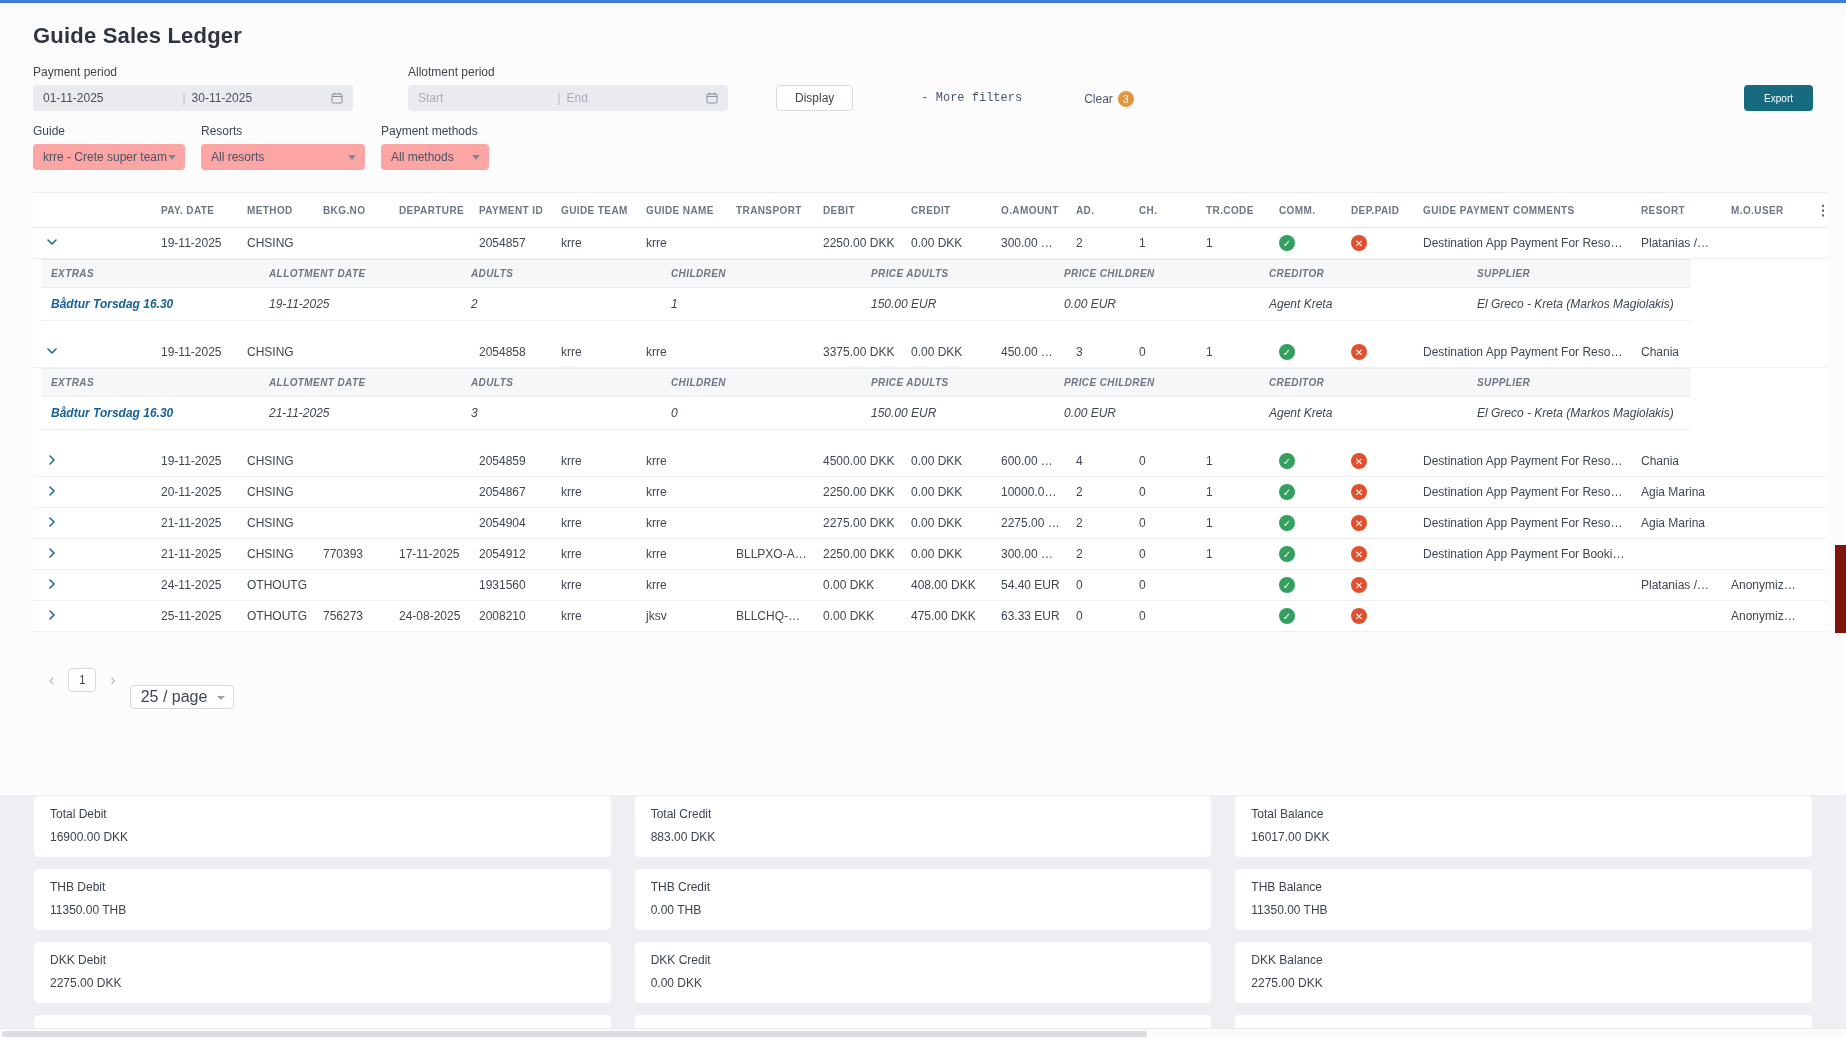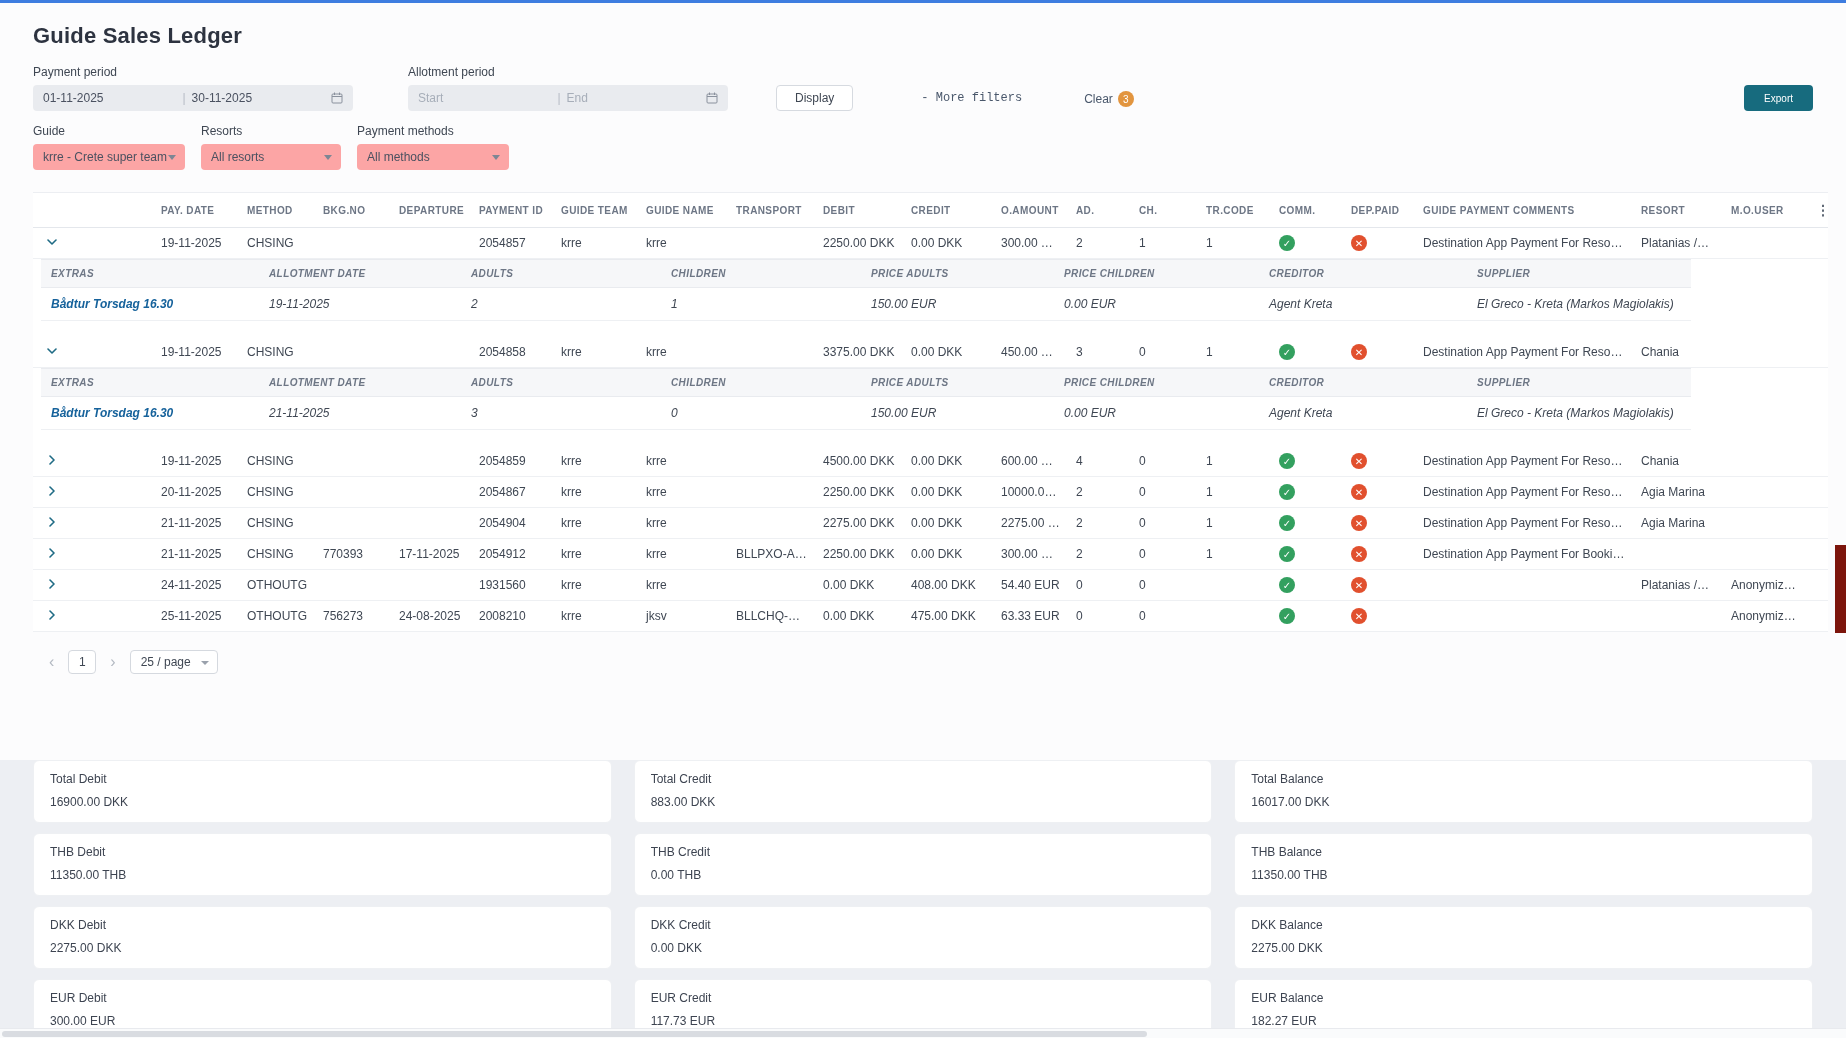--- a/index.html
+++ b/index.html
@@ -51,22 +51,22 @@
     position: relative; display: flex; align-items: center;
     background: #fca5a5; border-radius: 4px; height: 26px;
     padding: 0 26px 0 10px; font-size: 12px; color: #4a5160; white-space: nowrap; cursor: pointer;
   }
   .select .caret {
     position: absolute; right: 9px; top: 11px;
     width: 0; height: 0; border-left: 4px solid transparent;
     border-right: 4px solid transparent; border-top: 5px solid #7d8694;
   }
   .sel-guide { width: 152px; }
-  .sel-resorts { width: 140px; }
-  .sel-methods { width: 152px; }
+  .sel-resorts { width: 164px; }
+  .sel-methods { width: 108px; }
 
   
   .table-wrap { margin-top: 22px; }
   table.ledger { border-collapse: collapse; table-layout: fixed; width: 1795px; background: #fff; font-size: 12px; }
   table.ledger thead th {
     font-size: 10px; font-weight: 700; letter-spacing: .4px; text-transform: uppercase;
     color: #6d7685; text-align: left; padding: 9px 8px;
     border-top: 1px solid #eceef2; border-bottom: 1px solid #e4e7ec; white-space: nowrap; overflow: hidden;
   }
   table.ledger tbody td {
@@ -105,21 +105,21 @@
   .pagination { display: flex; align-items: center; gap: 10px; margin: 18px 0 0 12px; }
   .pg-arrow { font-size: 16px; color: #b3b9c2; cursor: pointer; line-height: 24px; padding: 0 4px; }
   .pg-page {
     min-width: 28px; height: 24px; border: 1px solid #d5d9df; border-radius: 4px;
     background: #fff; display: inline-flex; align-items: center; justify-content: center;
     font-size: 12px; color: #3f4753; cursor: pointer;
   }
   .pg-size {
     position: relative; height: 24px; border: 1px solid #d5d9df; border-radius: 4px;
     background: #fff; display: inline-flex; align-items: center;
-    font-size: 12px; color: #3f4753; padding: 0 26px 0 10px; cursor: pointer;
+    font-size: 16px; color: #3f4753; padding: 0 26px 0 10px; cursor: pointer; margin-top: 35px;
   }
   .pg-size .caret {
     position: absolute; right: 8px; top: 10px;
     width: 0; height: 0; border-left: 4px solid transparent;
     border-right: 4px solid transparent; border-top: 4px solid #9aa1ac;
   }
 
   
   .cards {
     padding: 0 33px; display: grid;

